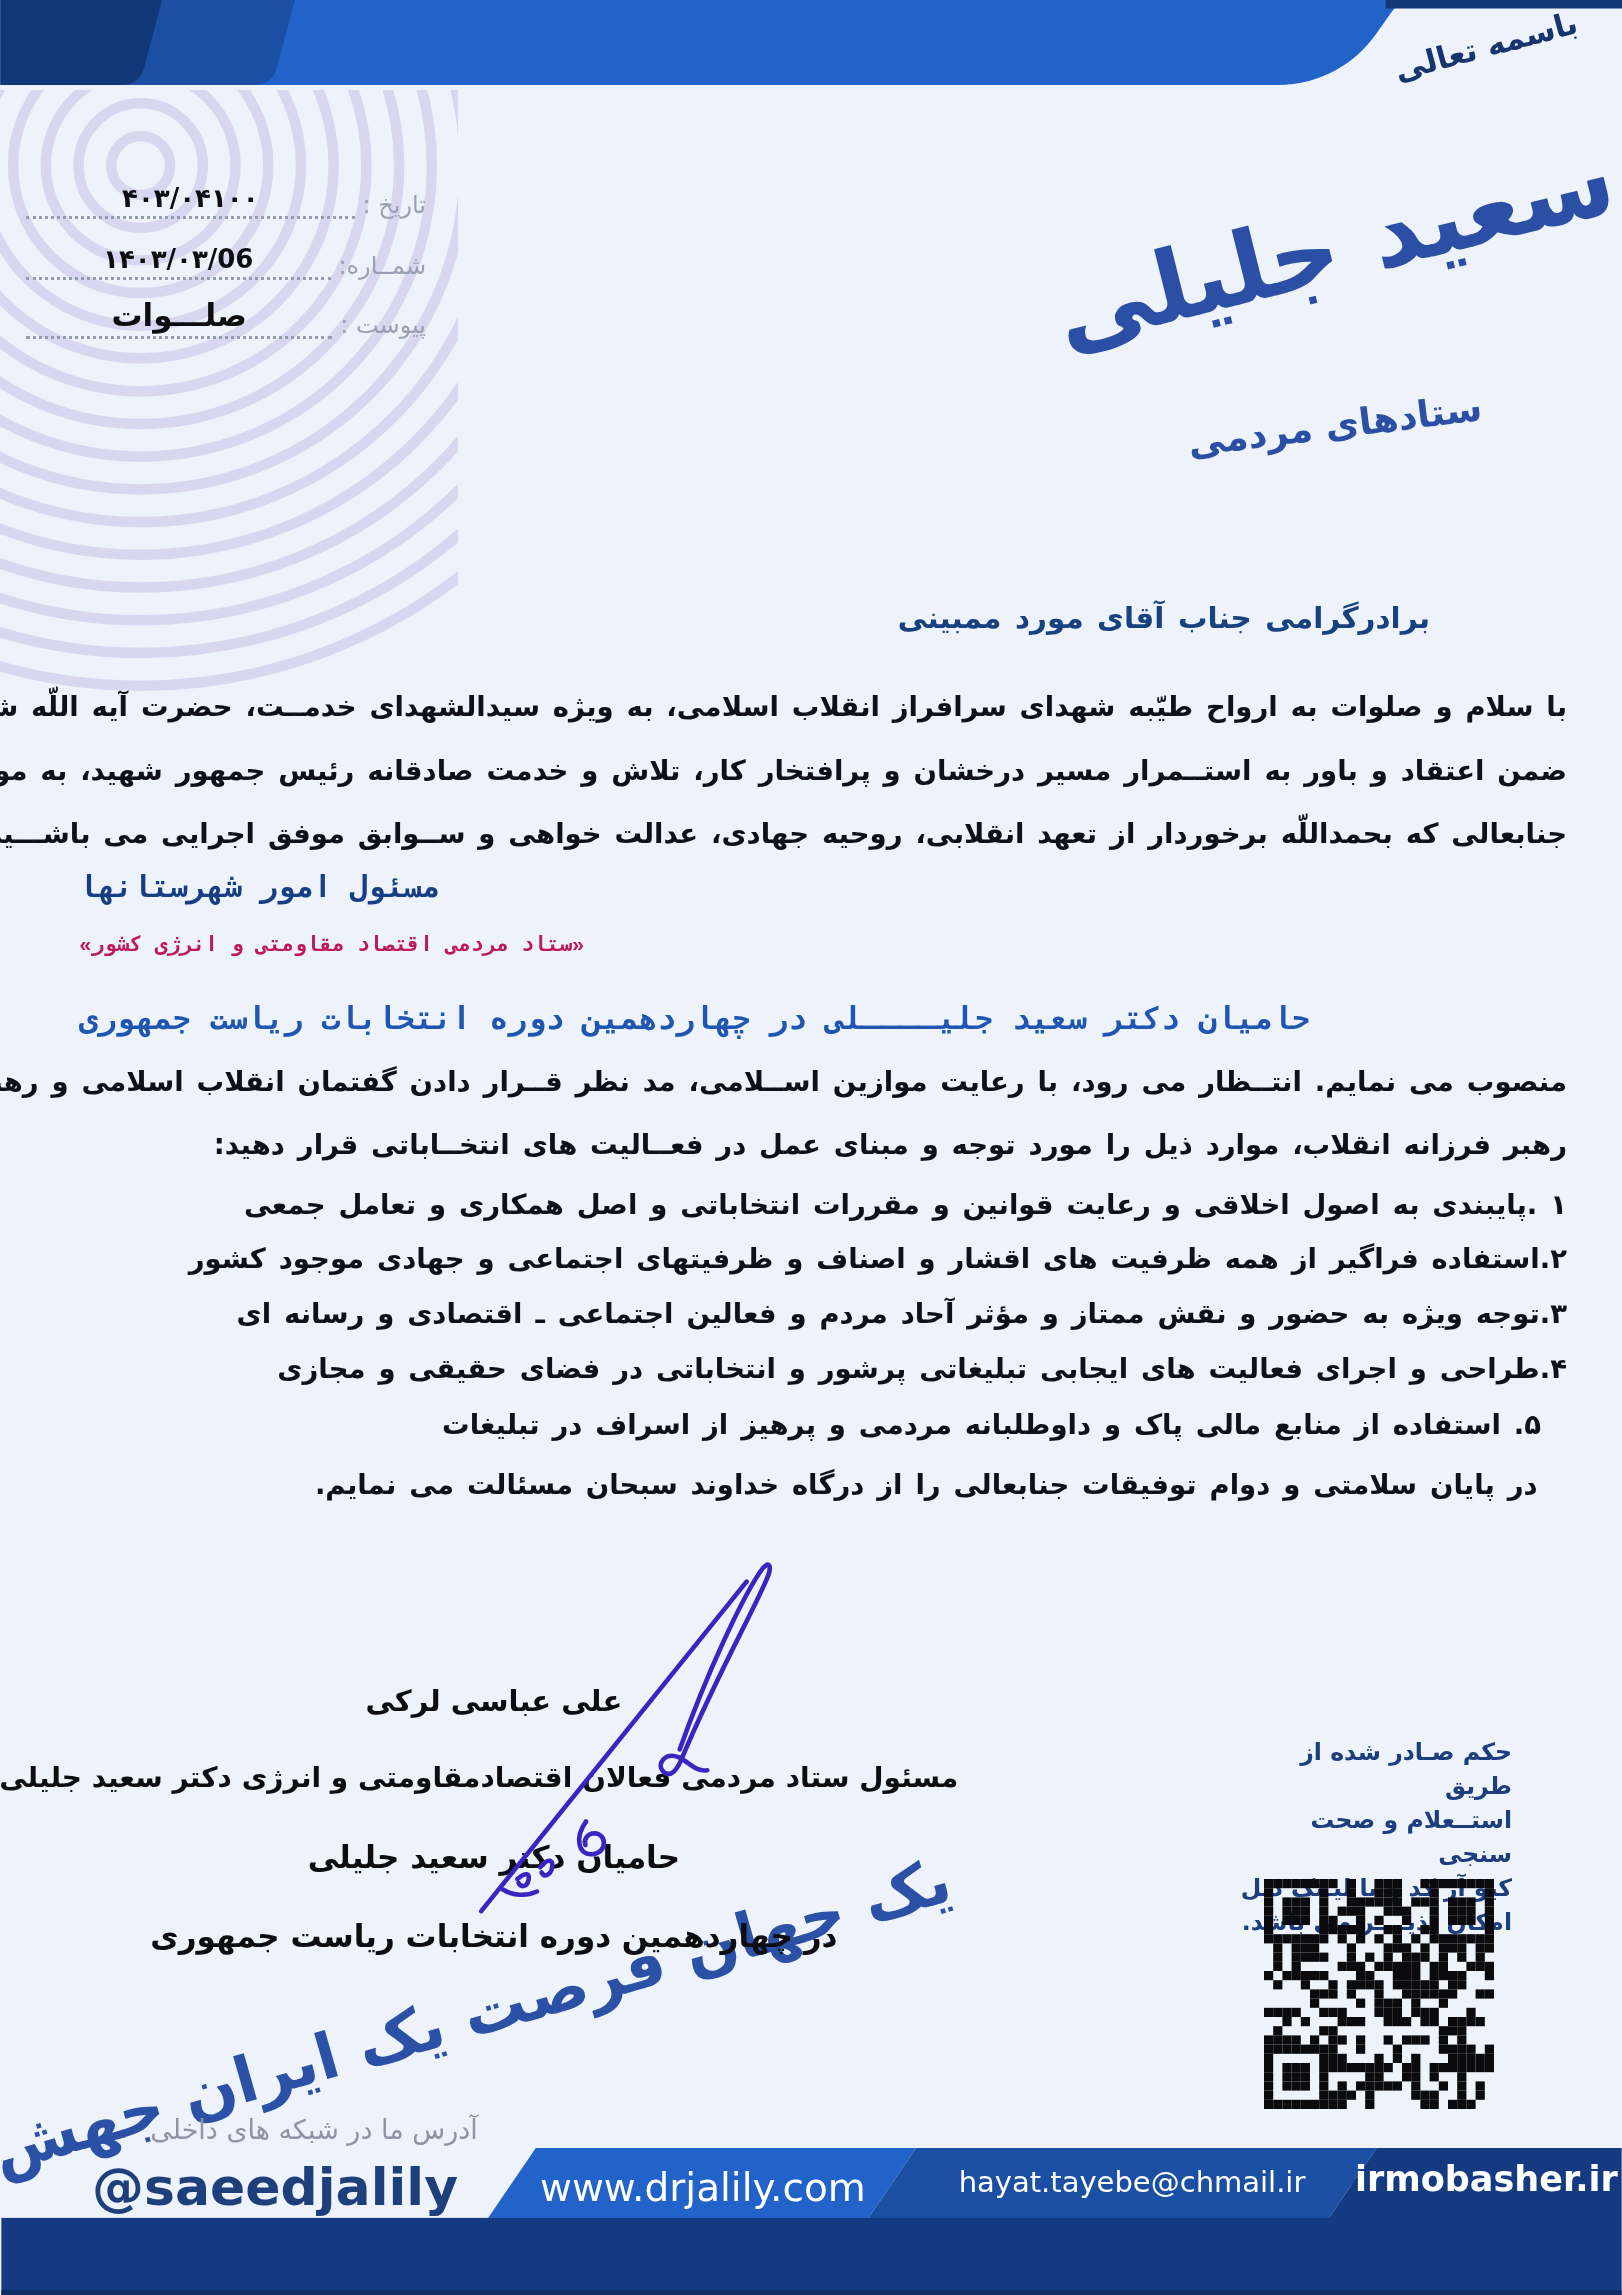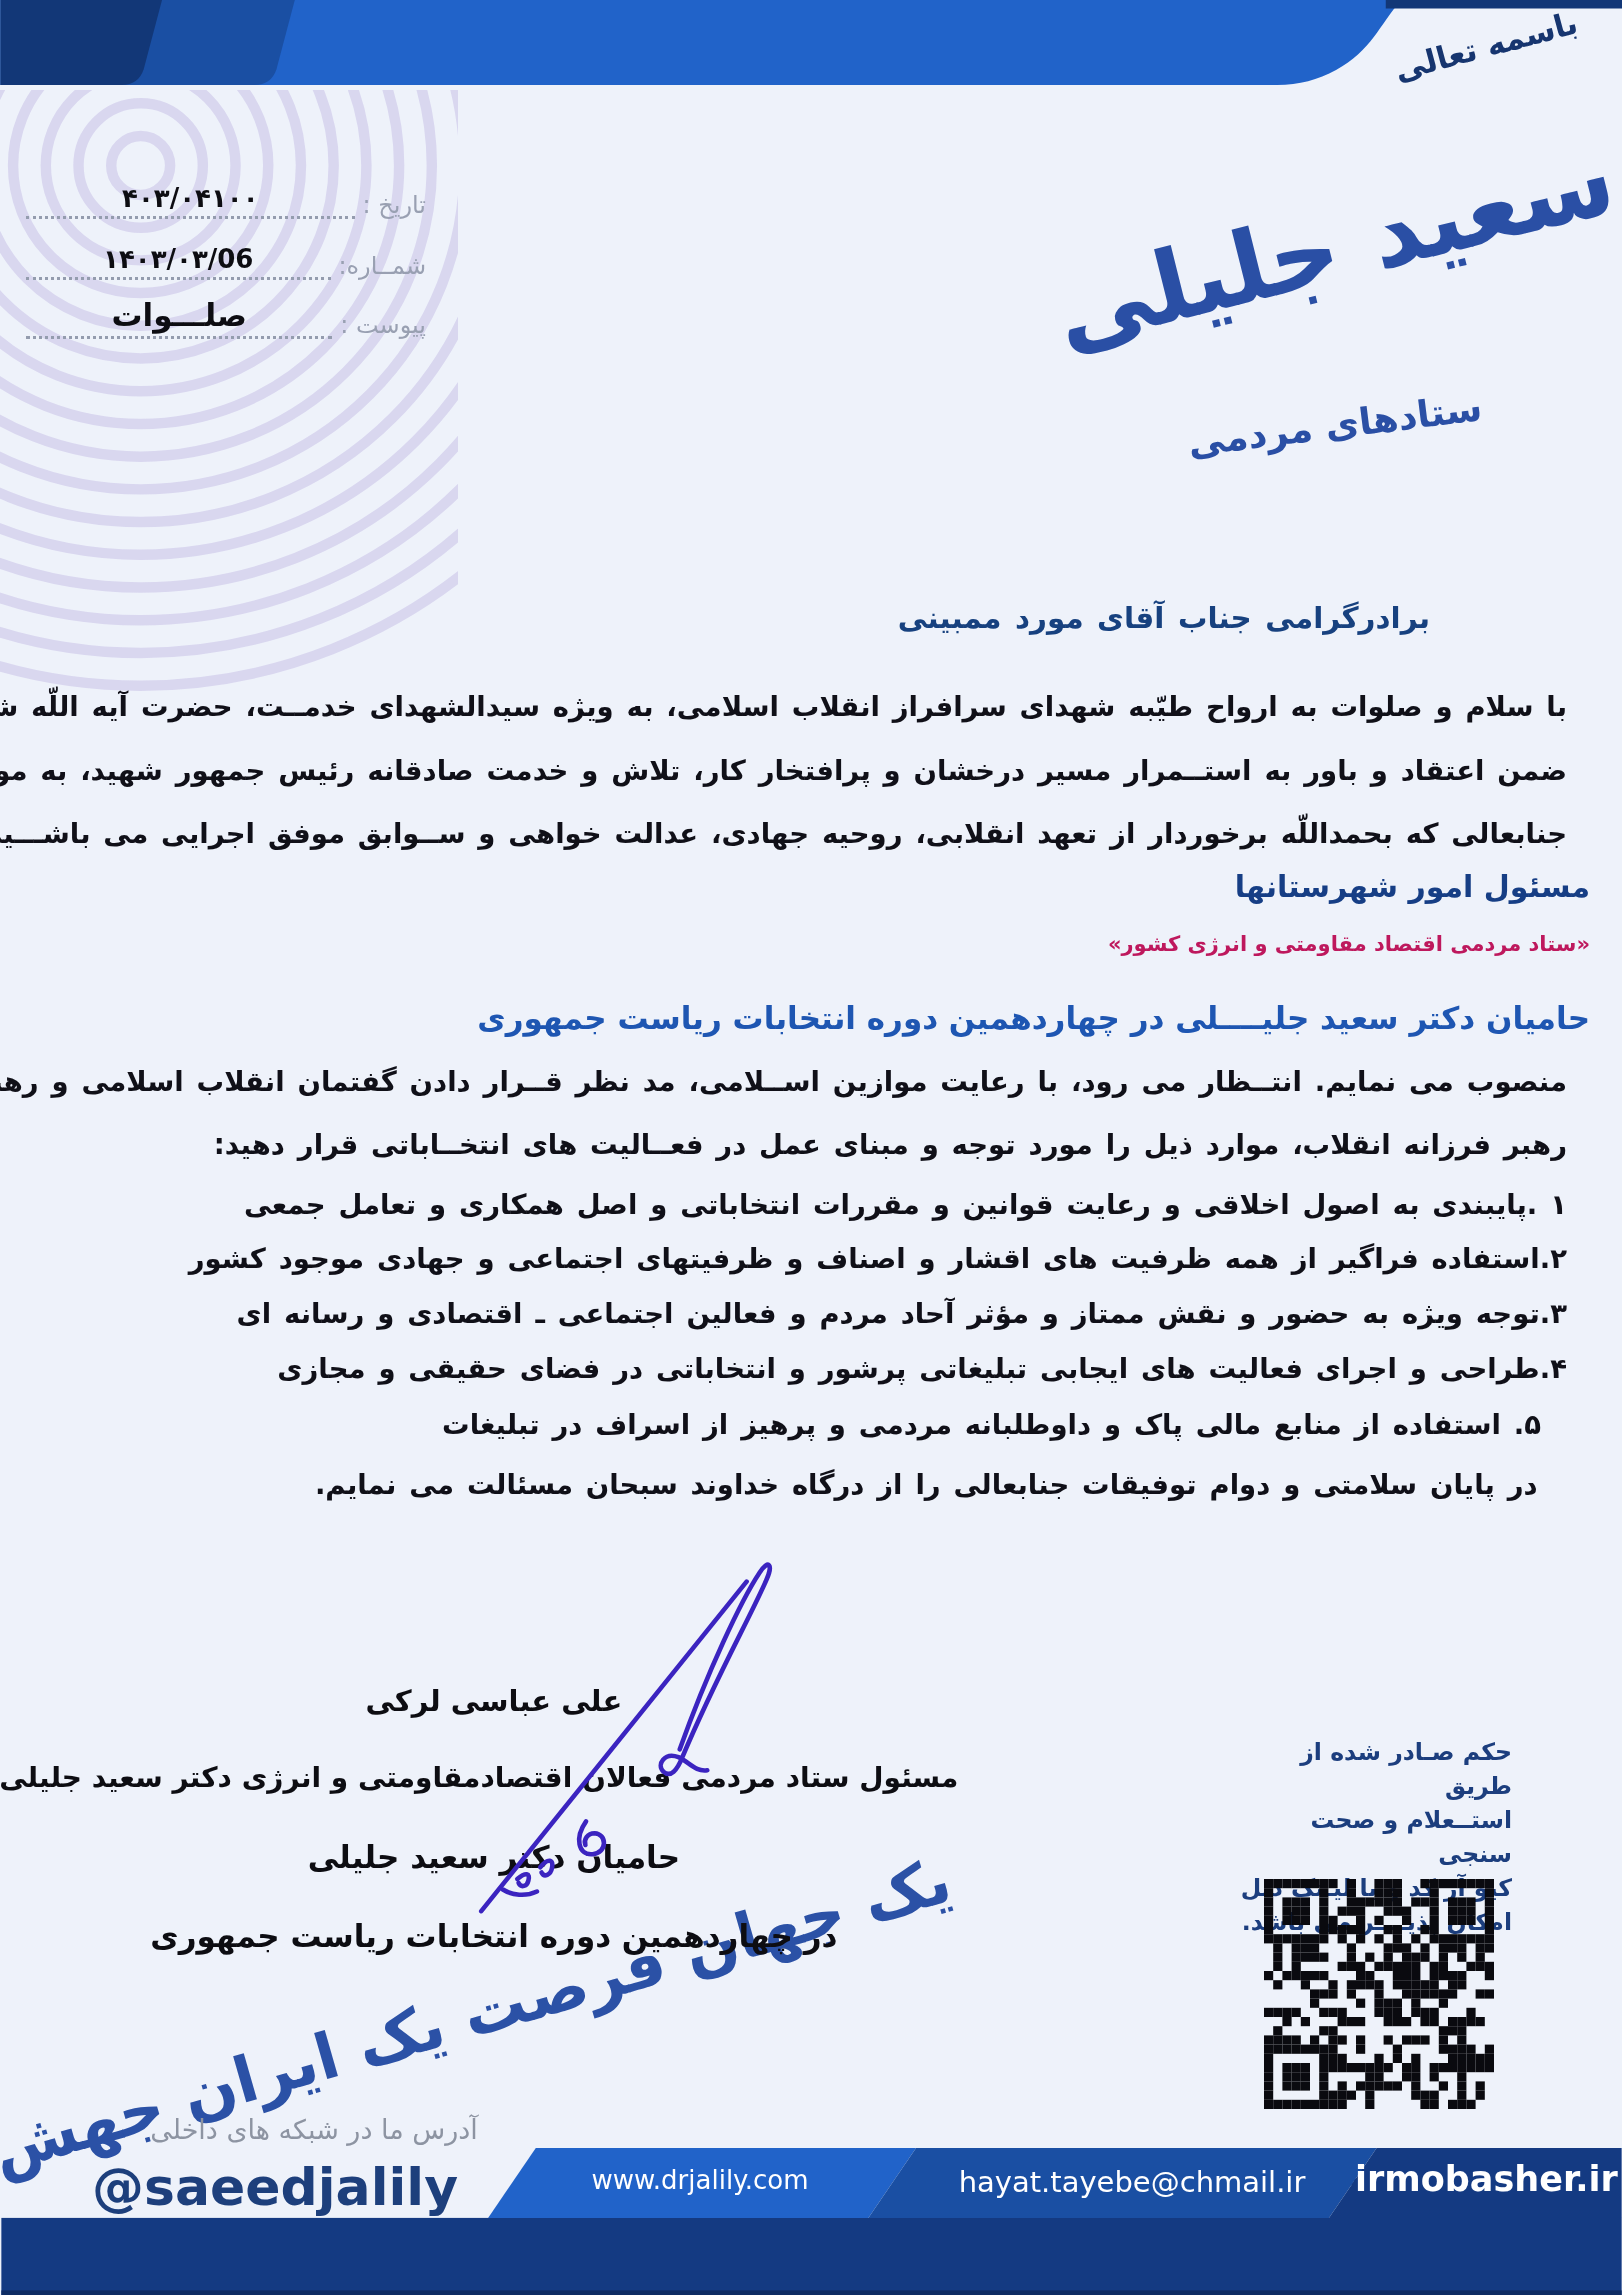--- a/index.html
+++ b/index.html
@@ -2,22 +2,22 @@
 <html lang="fa" style="font-size:10.5px"><head>
 <meta charset="utf-8">
 <style>
   html,body{margin:0;padding:0;background:#dfe4ef;}
   #page{position:relative;width:1623px;height:2295px;background:#eef2fa;overflow:hidden;
         font-family:"DejaVu Sans",sans-serif;}
   .abs{position:absolute;}
   
   .bline{position:absolute;right:56px;left:56px;direction:rtl;text-align:right;
          font-weight:bold;color:#101018;font-size:27.5px;white-space:nowrap;word-spacing:3.3px;z-index:3;}
-  .hline{position:absolute;left:79px;right:33px;direction:rtl;text-align:right;
-         font-weight:bold;white-space:nowrap;z-index:3;}
+  .hline{position:absolute;left:79px;right:22px;direction:rtl;text-align:left;
+         font-weight:bold;white-space:nowrap;z-index:3;font-family:Liberation Mono, monospace;}
   
   .fld{position:absolute;left:26px;width:400px;display:flex;direction:rtl;align-items:flex-end;gap:7.9px;z-index:4;}
   .flbl{font-size:24px;color:#99a0b2;white-space:nowrap;}
   .fdots{flex:1;border-bottom:3.9px dotted #949cae;position:relative;height:31px;}
   .fval{position:absolute;left:50%;transform:translateX(-50%);bottom:2.6px;font-size:26px;
         font-weight:bold;color:#0d0d12;white-space:nowrap;}
   .fval.big{font-size:31px;}
   
   .sig{position:absolute;left:29.4px;width:929px;direction:rtl;text-align:center;font-weight:bold;
        color:#0d0d12;white-space:nowrap;z-index:3;margin-top:45px;}
@@ -514,18 +514,18 @@
   <div id="net-caption">آدرس ما در شبکه های داخلی</div>
   <div id="handle">@saeedjalily</div>
 
   <svg class="abs" style="left:0;top:2148px;z-index:5" width="1623" height="147" viewBox="0 0 2480 225">
     <rect x="0" y="107" width="2480" height="118" fill="#143a82"></rect>
     <polygon points="745,107 818,0 1400,0 1327,107" fill="#2163C9"></polygon>
     <polygon points="1327,107 1400,0 2105,0 2032,107" fill="#1A4FA3"></polygon>
     <polygon points="2032,107 2105,0 2480,0 2480,107" fill="#143a82"></polygon>
     <rect x="0" y="218" width="2480" height="7" fill="#0e2c63"></rect>
   </svg>
-  <div class="ftxt" style="left:556px;top:2165px;width:288px;font-size:26px">www.drjalily.com</div>
+  <div class="ftxt" style="left:540px;top:2165px;width:288px;font-size:39px">www.drjalily.com</div>
   <div class="ftxt" style="left:949px;top:2165px;width:366px;font-size:29px">hayat.tayebe@chmail.ir</div>
   <div class="ftxt" style="left:1355px;top:2159px;width:255px;font-size:35px;font-weight:bold">irmobasher.ir</div>
 
 </div>
 
 
 </body></html>

